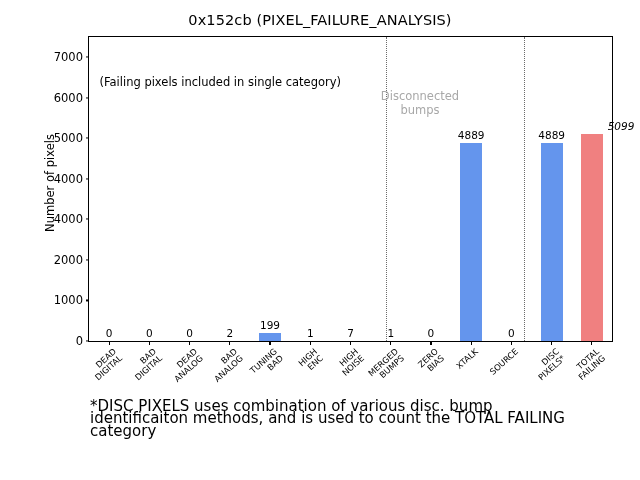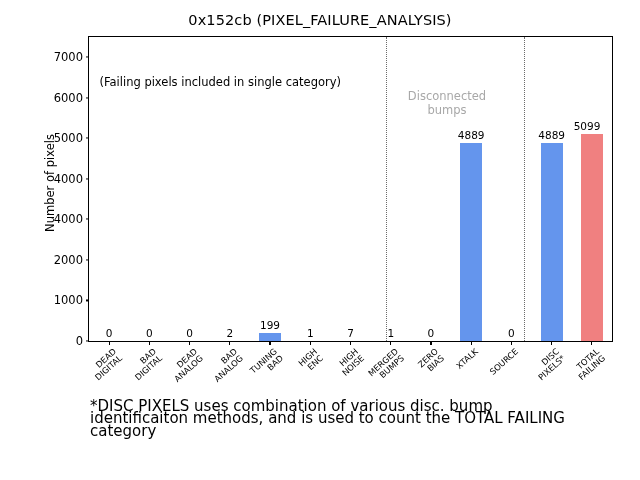--- a/index.html
+++ b/index.html
@@ -258,29 +258,29 @@
           <div>SOURCE</div>
         </div>
         <div class="bar" style="left: 451.59px; width: 22.1269px; height: 198.167px; background: rgb(100, 149, 237);"></div>
         <div class="bar-value" style="left: 462.654px; bottom: 200.167px;">4889</div>
         <div class="xtick-mark" style="left: 462.104px;"></div>
         <div class="xtick-label" style="left: 465.654px;">
           <div>DISC</div>
           <div>PIXELS*</div>
         </div>
         <div class="bar" style="left: 491.821px; width: 22.1269px; height: 206.679px; background: rgb(240, 128, 128);"></div>
-        <div class="bar-value" style="left: 498px; bottom: 208.679px;">5099</div>
+        <div class="bar-value" style="left: 532px; bottom: 208.679px; font-style: italic;">5099</div>
         <div class="xtick-mark" style="left: 502.335px;"></div>
         <div class="xtick-label" style="left: 505.885px;">
           <div>TOTAL</div>
           <div>FAILING</div>
         </div>
         <div class="divider" style="left: 296.855px;"></div>
         <div class="divider" style="left: 435.345px;"></div>
         <div class="annot" style="left: 10.46px; top: 38px; color: rgb(0, 0, 0);">(Failing pixels included in single category)</div>
-        <div class="annot muted centered" style="left: 358px; top: 53.2px; color: rgb(168, 168, 168); width: 110px;">Disconnected
+        <div class="annot muted centered" style="left: 331px; top: 53.2px; color: rgb(168, 168, 168); width: 110px;">Disconnected
 bumps</div>
       </div>
   </div>
 
   <div id="footnote">*DISC PIXELS uses combination of various disc. bump identificaiton methods, and is used to count the TOTAL FAILING category</div>
 
 </div>
 
 </body></html>

